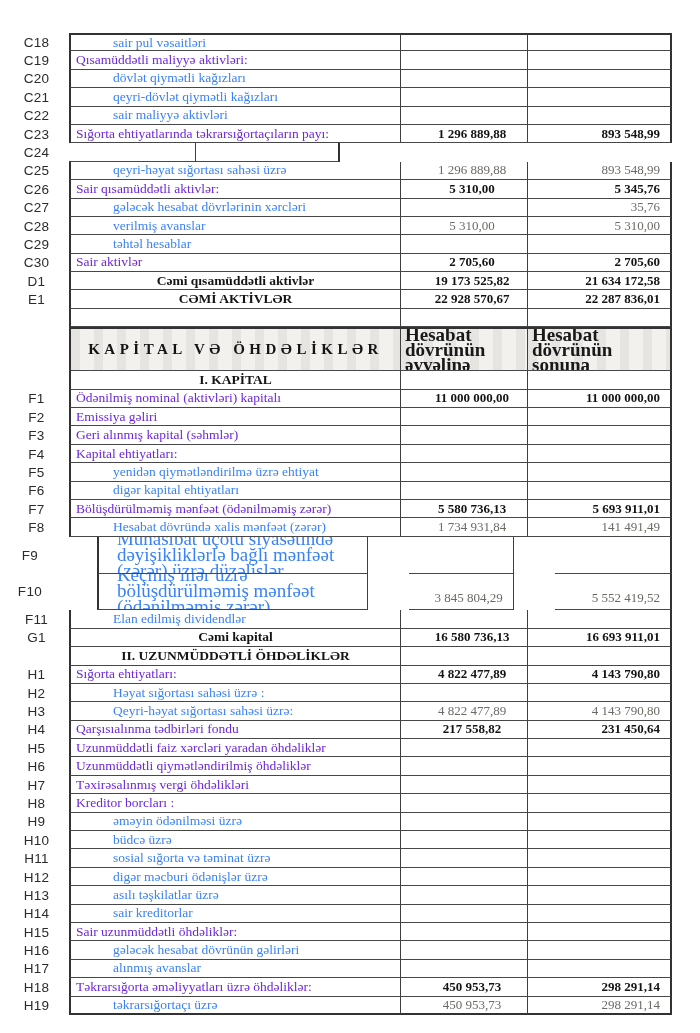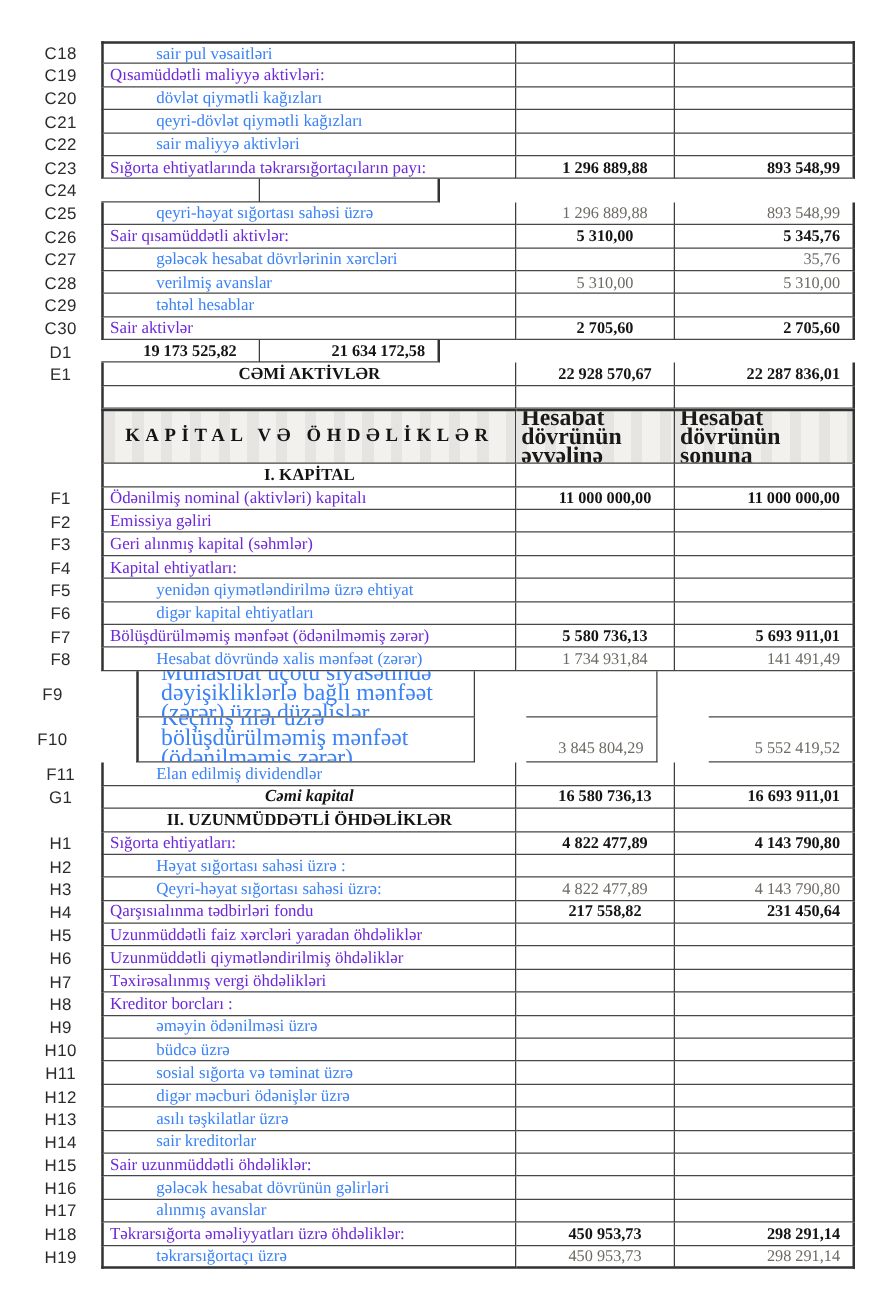--- a/index.html
+++ b/index.html
@@ -4,21 +4,21 @@
 <style>
   html,body{margin:0;padding:0;background:#ffffff;}
   .page{
     position:relative;
     width:700px;height:1033px;
     background:#ffffff;
     font-family:"Liberation Serif","DejaVu Serif",serif;
     color:#1c1c1c;
     overflow:hidden;
   }
-  .grid{position:absolute;left:16px;top:33px;width:668px;}
+  .grid{position:absolute;left:4px;top:33px;width:668px;}
   .row{display:flex;height:18.4px;}
   .row.tall{height:36.8px;gap:41px;}
   .row.colhead{height:44px;}
   .cell{
     box-sizing:border-box;
     display:flex;align-items:center;
     overflow:hidden;white-space:nowrap;
   }
   
   .code{
@@ -50,21 +50,21 @@
   }
   .row:first-child .desc,.row:first-child .v1,.row:first-child .v2{border-top:2px solid #323232;}
   .row:last-child .desc,.row:last-child .v1,.row:last-child .v2{border-bottom:2px solid #323232;}
 
   
   .main .desc{font-weight:normal;color:#6d28d9;}
   .sub .desc{padding-left:42px;color:#3b82f6;}
   .total .desc,.total-italic .desc,.section .desc,.colhead .desc{
     font-weight:bold;justify-content:center;padding-left:0;color:#141414;
   }
-  .total-italic .desc{font-style:italic;}
+  .total-italic .desc{}
   .main .v1,.main .v2,.total .v1,.total .v2,.total-italic .v1,.total-italic .v2{
     font-weight:bold;color:#141414;
   }
   .sub .v1,.sub .v2{color:#6d6a64;}
   .tall .desc{
     white-space:normal;line-height:16px;font-size:19px;
     padding-left:18px;padding-right:8px;
   }
   .vbottom .v1,.vbottom .v2{align-items:flex-end;padding-bottom:3px;}
 
@@ -158,20 +158,21 @@
     <div class="cell v2"></div>
   </div>
       <div class="row main">
     <div class="cell code">C30</div>
     <div class="cell desc">Sair aktivlər</div>
     <div class="cell v1">2 705,60</div>
     <div class="cell v2">2 705,60</div>
   </div>
       <div class="row total">
     <div class="cell code">D1</div>
+    <div class="cell desc">Cəmi qısamüddətli aktivlər</div>
     <div class="cell v1">19 173 525,82</div>
     <div class="cell v2">21 634 172,58</div>
   </div>
       <div class="row total">
     <div class="cell code">E1</div>
     <div class="cell desc">CƏMİ AKTİVLƏR</div>
     <div class="cell v1">22 928 570,67</div>
     <div class="cell v2">22 287 836,01</div>
   </div>
       <div class="row empty">

